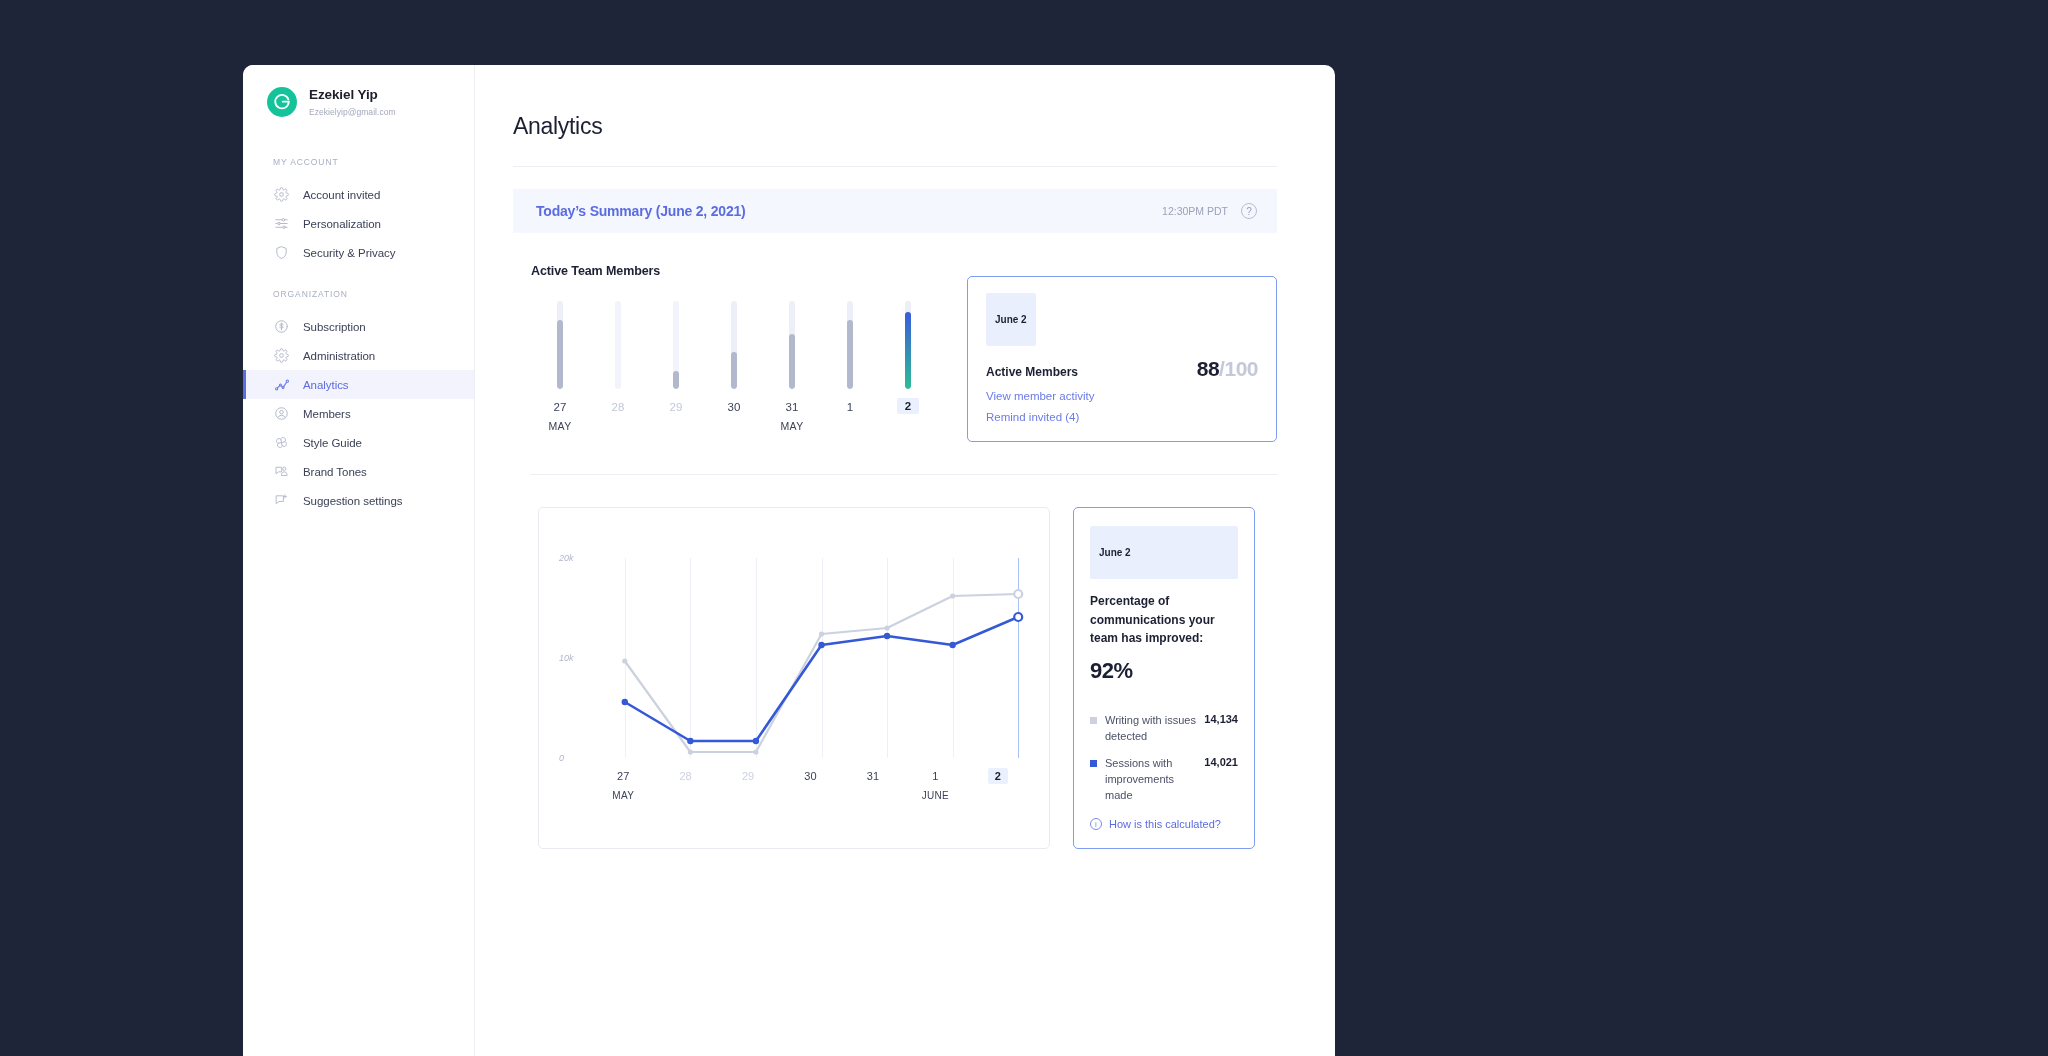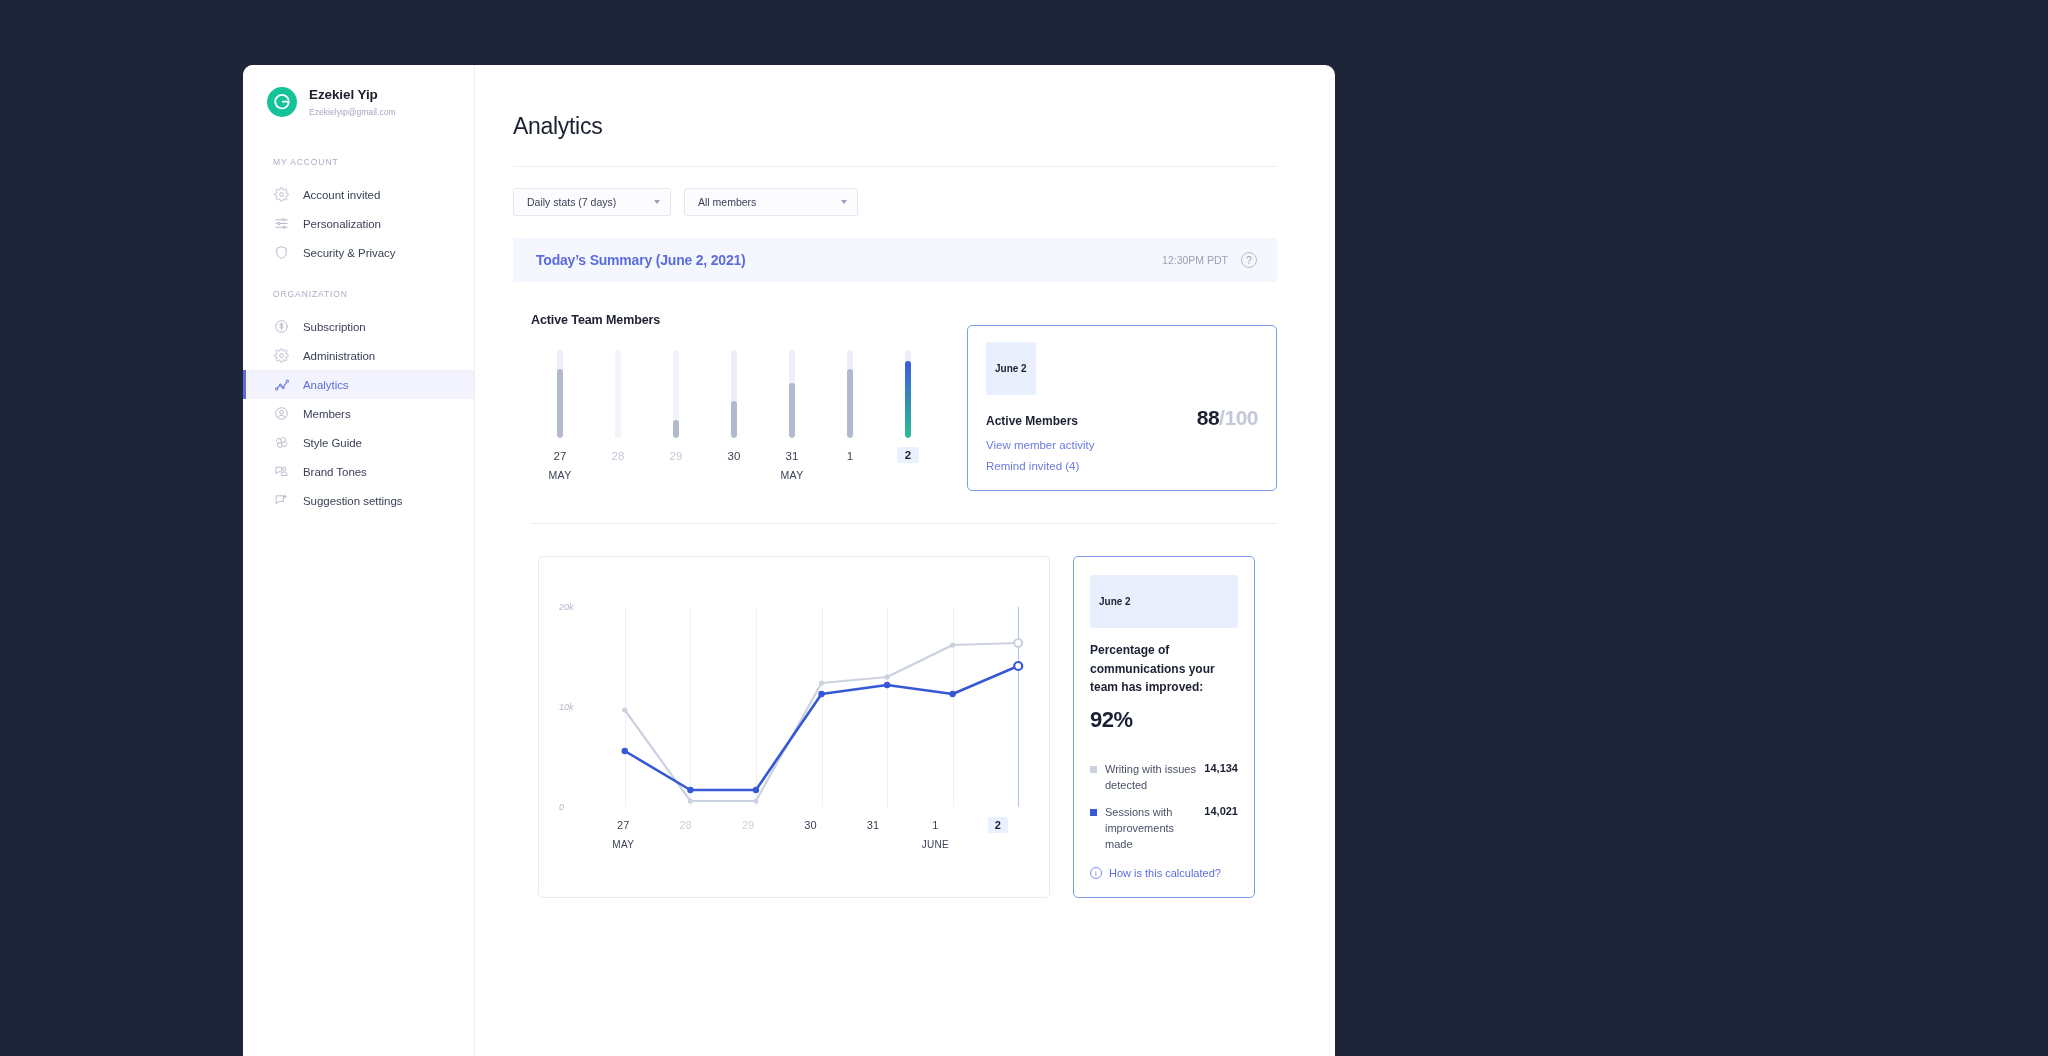--- a/index.html
+++ b/index.html
@@ -333,30 +333,20 @@
         </span>
         <span class="nav-label">Suggestion settings</span>
       </div>
     </div>
   </div>
 
   <div class="main">
 
     <div class="page-title">Analytics</div>
 
-    <div class="filter-row">
-      <div class="select w1">
-        <span class="select-val">Daily stats (7 days)</span>
-        <span class="caret"></span>
-      </div>
-      <div class="select w2">
-        <span class="select-val">All members</span>
-        <span class="caret"></span>
-      </div>
-    </div>
 
     <div class="summary-bar">
       <div class="summary-title">Today’s Summary (June 2, 2021)</div>
       <div class="summary-right">
         <span class="summary-time">12:30PM PDT</span>
         <span class="help-icon">?</span>
       </div>
     </div>
 
     <div class="atm-block">

